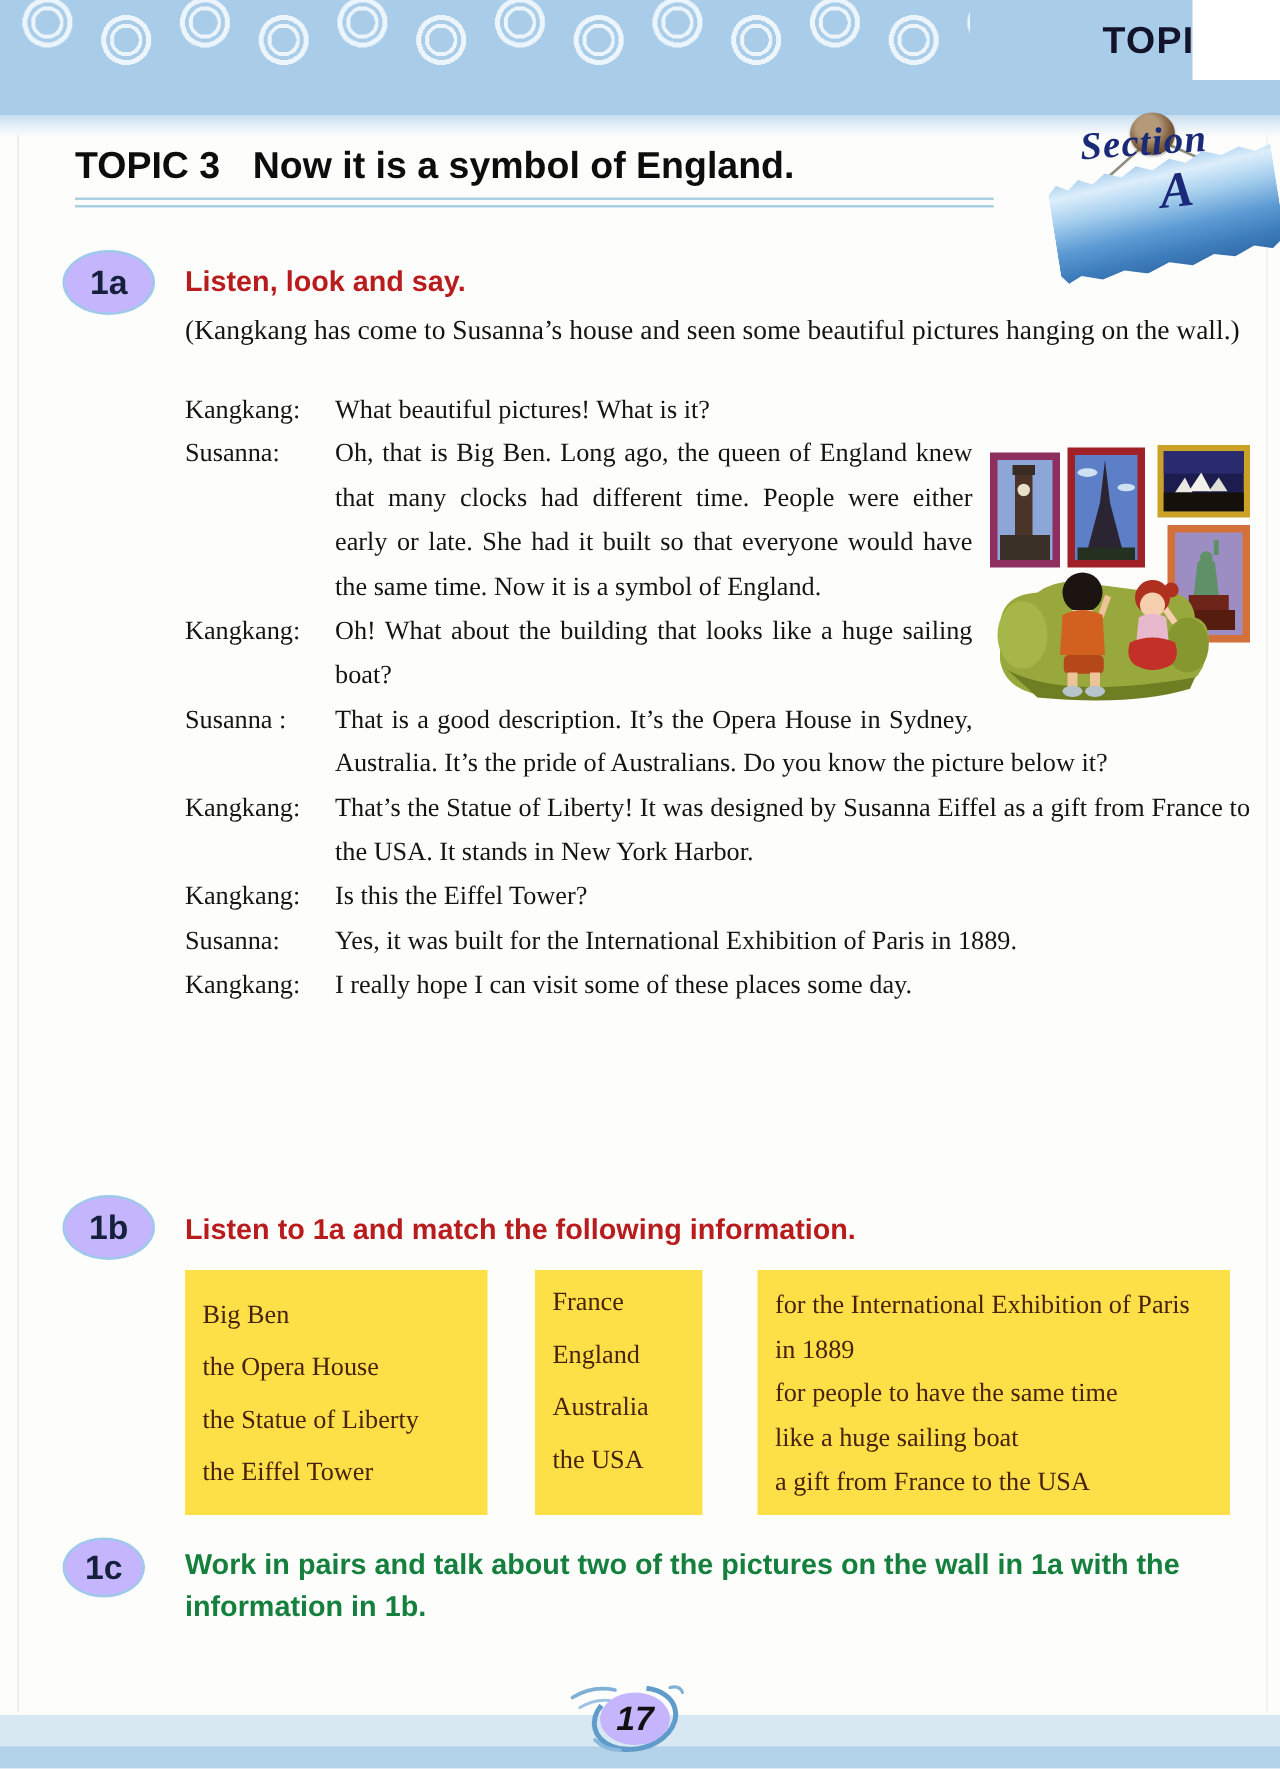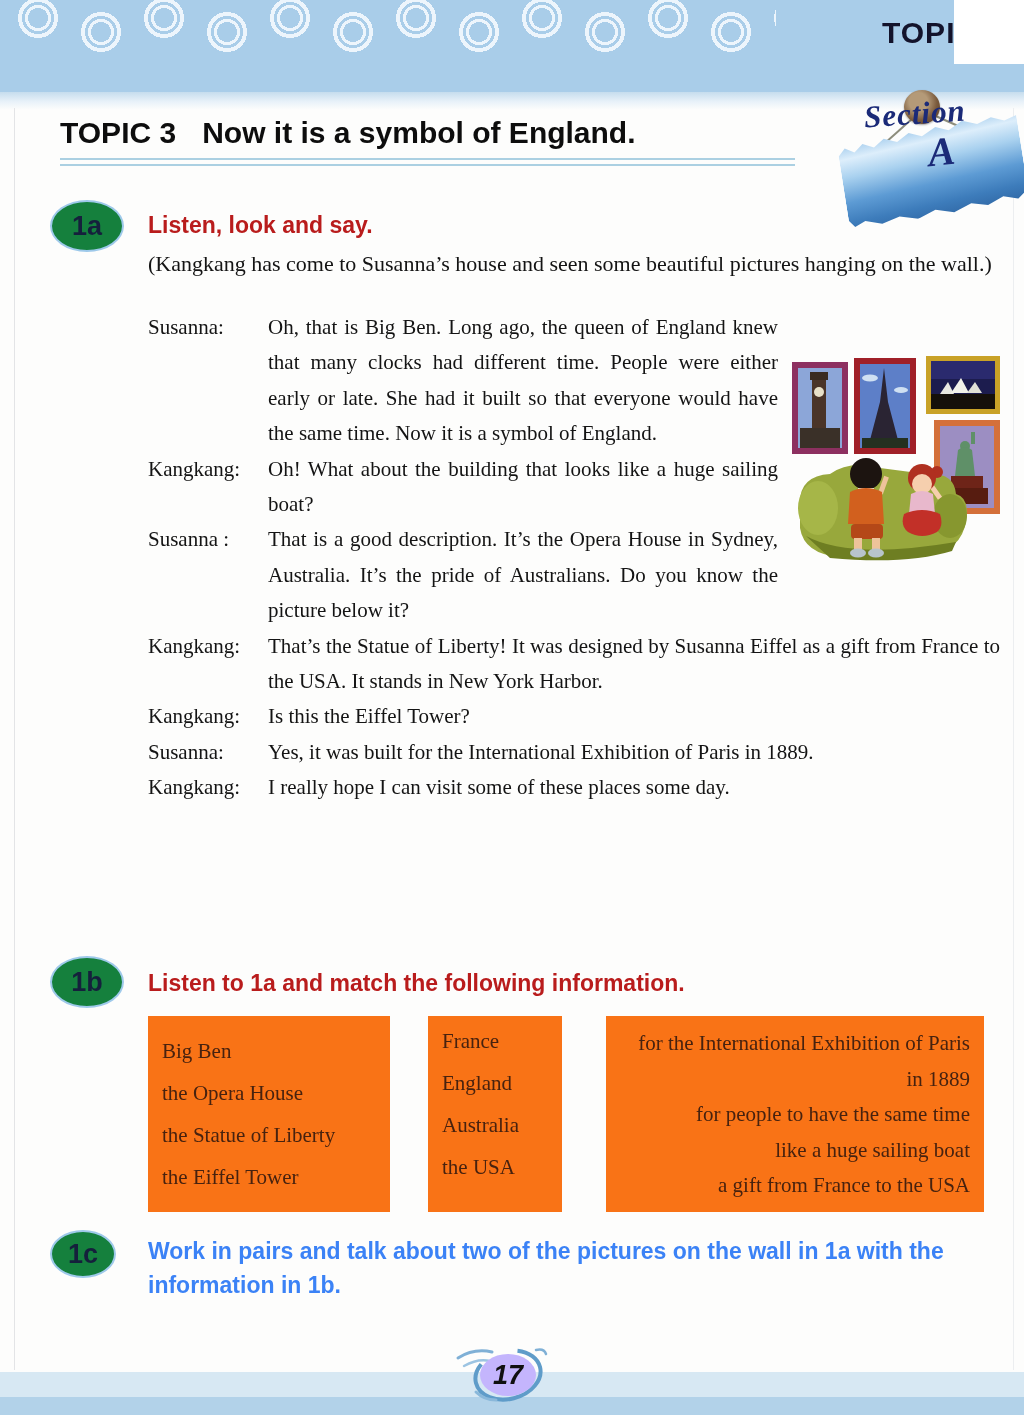--- a/index.html
+++ b/index.html
@@ -69,21 +69,21 @@
   }
   .banner-word2 {
     position:absolute; left:92px; top:42px;
     font-family:"Liberation Serif", serif; font-style:italic; font-weight:bold;
     font-size:40px; color:#1b2a78; transform:rotate(-6deg);
   }
 
   
   .badge {
     position:absolute; width:74px; height:52px; border-radius:50%;
-    background:#15803d; border:2px solid #9ec9ea;
+    background:#c4b5fd; border:2px solid #9ec9ea;
     display:flex; align-items:center; justify-content:center;
     font-family:"Liberation Sans", sans-serif; font-weight:bold;
     font-size:27px; color:#15203c;
   }
   .activity-heading {
     position:absolute; font-family:"Liberation Sans", sans-serif; font-weight:bold;
     font-size:23px; color:#b91c1c;
   }
 
   
@@ -97,33 +97,33 @@
   }
   .dialogue .illustration {
     float:right; width:212px; height:215px; margin:44px 0 8px 10px;
   }
   .dialogue p { padding-left:120px; text-indent:-120px; text-align:justify; }
   .dialogue .spk { display:inline-block; width:120px; text-indent:0; }
 
   
   .match-row { position:absolute; left:148px; top:1016px; width:852px; display:flex; }
   .match-box {
-    background:#f97316; color:#47220f; font-size:21px;
+    background:#fde047; color:#47220f; font-size:21px;
     padding:12px 14px; height:196px;
   }
   .box-1 { width:242px; line-height:42px; padding-top:14px; }
   .box-2 { width:134px; margin-left:38px; line-height:42px; padding-top:4px; }
-  .box-3 { width:378px; margin-left:44px; line-height:35.5px; padding-top:10px;text-align:right; }
+  .box-3 { width:378px; margin-left:44px; line-height:35.5px; padding-top:10px; }
   .match-box div { white-space:normal; }
 
   
   .task-1c {
     position:absolute; left:148px; top:1234px; width:860px;
     font-family:"Liberation Sans", sans-serif; font-weight:bold;
-    font-size:23px; line-height:34px; color:#3b82f6;
+    font-size:23px; line-height:34px; color:#15803d;
   }
 
   
   .footer-band-light { position:absolute; left:0; top:1372px; width:1024px; height:25px; background:#d7e8f3; }
   .footer-band-deep  { position:absolute; left:0; top:1397px; width:1024px; height:18px; background:#b2d2e9; }
   .page-num-wrap { position:absolute; left:440px; top:1336px; width:140px; height:70px; }
   .page-num {
     position:absolute; left:40px; top:18px; width:56px; height:42px; border-radius:50%;
     background:#c4b5fd; display:flex; align-items:center; justify-content:center;
     font-family:"Liberation Sans", sans-serif; font-weight:bold; font-style:italic;
@@ -228,20 +228,21 @@
         <g>
           <rect x="145" y="130" width="5" height="16" fill="#f6cfae" transform="rotate(-35 147 138)"></rect>
           <circle cx="149" cy="118" r="6" fill="#b03020"></circle>
           <circle cx="134" cy="124" r="14" fill="#b03020"></circle>
           <circle cx="134" cy="130" r="10" fill="#f6cfae"></circle>
           <path d="M123 140 Q134 134 145 140 L147 160 L121 160 Z" fill="#e8b8cc"></path>
           <path d="M116 160 Q134 152 152 160 Q156 172 149 178 Q134 186 120 178 Q112 172 116 160 Z" fill="#c23028"></path>
         </g>
       </svg>
     </div>
+    <p><span class="spk">Kangkang:</span><span>What beautiful pictures! What is it?</span></p>
     <p><span class="spk">Susanna:</span><span>Oh, that is Big Ben. Long ago, the queen of England knew that many clocks had different time. People were either early or late. She had it built so that everyone would have the same time. Now it is a symbol of England.</span></p>
     <p><span class="spk">Kangkang:</span><span>Oh! What about the building that looks like a huge sailing boat?</span></p>
     <p><span class="spk">Susanna :</span><span>That is a good description. It’s the Opera House in Sydney, Australia. It’s the pride of Australians. Do you know the picture below it?</span></p>
     <p><span class="spk">Kangkang:</span><span>That’s the Statue of Liberty! It was designed by Susanna Eiffel as a gift from France to the USA. It stands in New York Harbor.</span></p>
     <p><span class="spk">Kangkang:</span><span>Is this the Eiffel Tower?</span></p>
     <p><span class="spk">Susanna:</span><span>Yes, it was built for the International Exhibition of Paris in 1889.</span></p>
     <p><span class="spk">Kangkang:</span><span>I really hope I can visit some of these places some day.</span></p>
   </div>
 
   <div class="badge" style="left:50px; top:956px;">1b</div>

